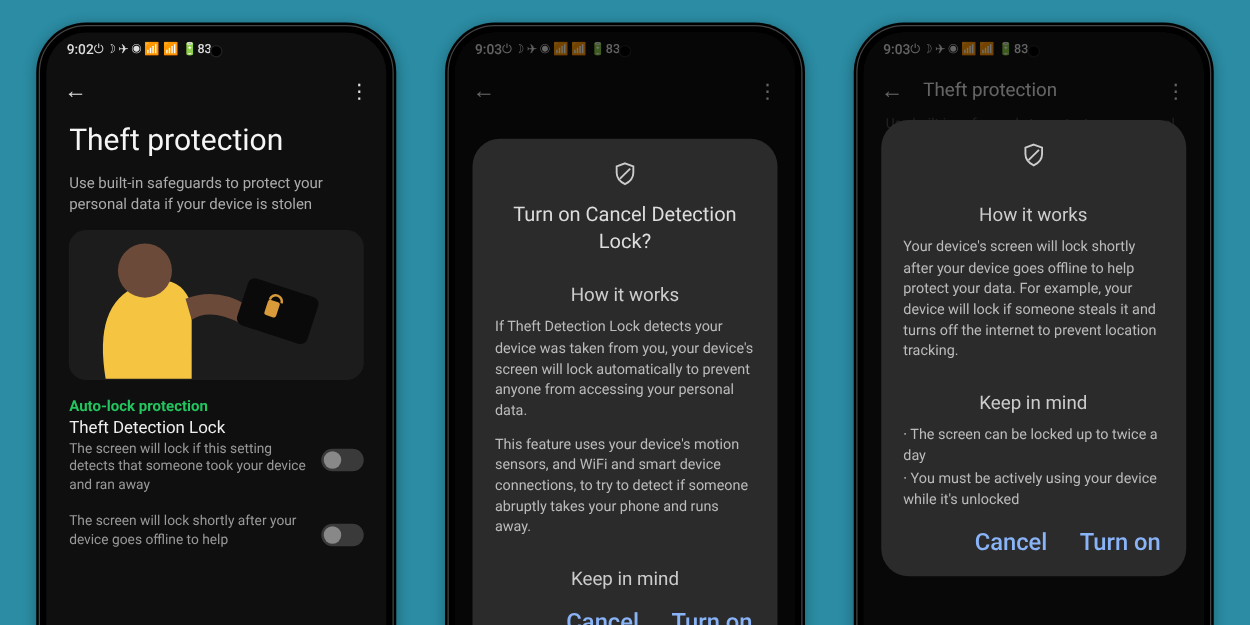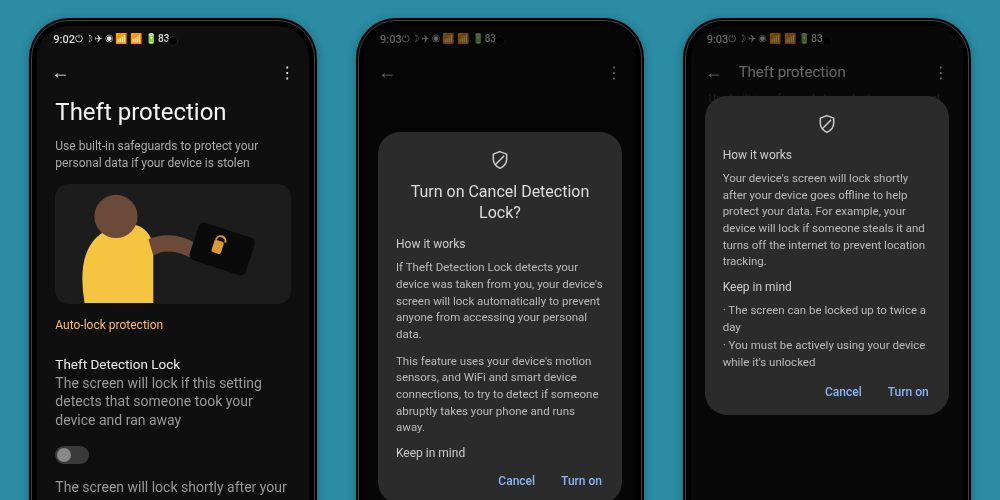--- a/index.html
+++ b/index.html
@@ -65,46 +65,46 @@
   .back-arrow { font-size: 18px; color: #e0e0e0; }
   .appbar-title { font-size: 15px; color: #e0e0e0; }
   .dots { font-size: 16px; color:#e0e0e0; }
   .content { padding: 6px 18px; }
   .page-title { font-size: 24px; font-weight: 400; color: #f5f5f5; margin-bottom: 12px; }
   .page-sub { font-size: 12px; color: #aaa; line-height: 1.4; margin-bottom: 12px; }
   .illus {
     width: 100%; height: 120px; border-radius: 14px; background:#1c1c1c;
     position:relative; overflow:hidden; margin-bottom: 14px;
   }
-  .section-label { font-size: 12px; color:#fdba74; margin: 10px 0 24px; }
-  .setting-row { display:flex; justify-content:space-between; align-items:flex-start; gap:10px; margin-bottom:14px;flex-direction:column;}
+  .section-label { font-size: 12px; color:#22c55e; margin: 10px 0 2px; font-weight: bold; }
+  .setting-row { display:flex; justify-content:space-between; align-items:center; gap:10px; margin-bottom:14px;}
   .setting-row .txt { flex:1; }
   .setting-title { font-size: 13.5px; color:#eee; margin-bottom:2px; }
-  .setting-desc { font-size: 14px; color:#999; line-height:1.35; }
+  .setting-desc { font-size: 11px; color:#999; line-height:1.35; }
   .toggle {
     width: 34px; height: 18px; background:#3a3a3a; border-radius:10px;
     position:relative; flex-shrink:0; margin-top:6px;
   }
   .toggle::after {
     content:''; position:absolute; width:14px; height:14px; background:#888;
     border-radius:50%; top:2px; left:2px;
   }
   
   .scrim { position:absolute; inset:0; background:rgba(0,0,0,0.55); display:flex; align-items:center; justify-content:center; padding:14px;}
   .dialog {
     background:#2b2b2b; border-radius:22px; padding:18px 18px 10px; width:100%;
     color:#ddd;
   }
   .dialog-icon { text-align:center; font-size:18px; margin-bottom:8px; color:#ccc;}
   .dialog-title { text-align:center; font-size:16px; font-weight:400; margin-bottom:14px; line-height:1.3;}
-  .dialog-h { font-size:12px; color:#ccc; margin-bottom:8px; margin-top:10px;}
+  .dialog-h { font-size:15px; color:#ccc; margin-bottom:8px; margin-top:24px;text-align:center;}
   .dialog-p { font-size:11.5px; color:#bbb; line-height:1.45; margin-bottom:10px;}
   .dialog-li { font-size:11.5px; color:#bbb; line-height:1.45; margin-bottom:2px;}
   .dialog-actions { display:flex; justify-content:flex-end; gap:22px; margin-top:8px;}
-  .dialog-btn { font-size:12px; color:#8ab4f8; font-weight:500; padding:6px 2px;}
+  .dialog-btn { font-size:19px; color:#8ab4f8; font-weight:500; padding:6px 2px;}
   .faded-top { font-size:11px; color:#888; padding:0 18px; line-height:1.35; margin-bottom:6px;}
 </style>
 </head>
 <body>
 
 <div class="phone">
   <div class="phone-outline"></div>
   <div class="screen">
     <div class="camera-hole"></div>
     <div class="statusbar">

